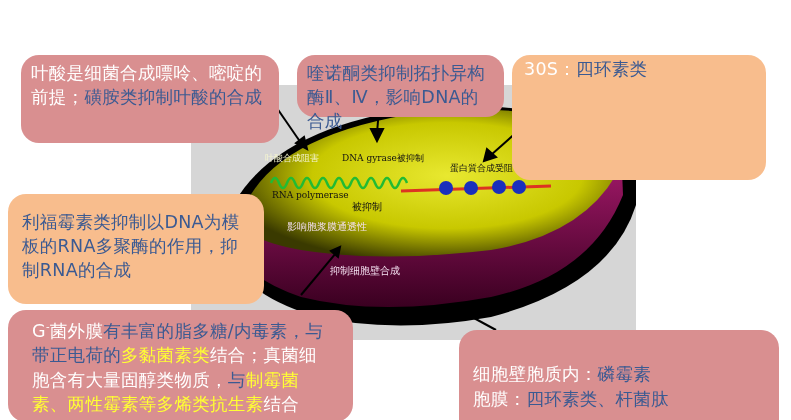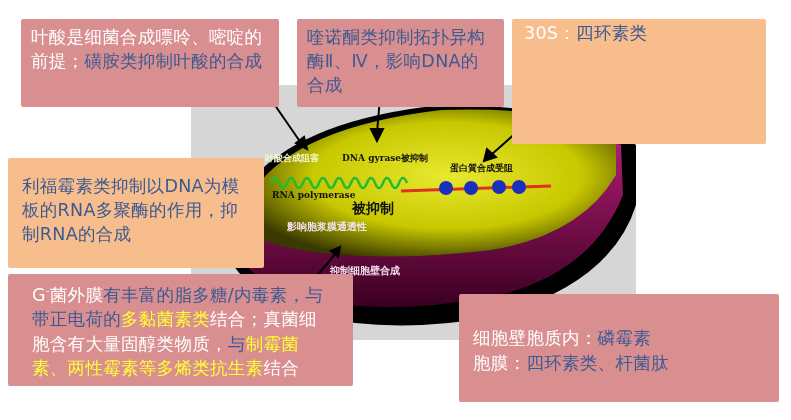--- a/index.html
+++ b/index.html
@@ -7,33 +7,34 @@
     width:791px; height:420px; position:relative; overflow:hidden;
     background:#ffffff;
     font-family:"DejaVu Sans","Liberation Sans",sans-serif;
   }
   .panel {
     position:absolute; left:191px; top:85px; width:445px; height:255px;
     background:#d6d6d6;
   }
   .cell-svg { position:absolute; left:191px; top:85px; width:445px; height:255px; }
   .box {
-    position:absolute; border-radius:2px; box-sizing:border-box;
+    position:absolute; border-radius:18px; box-sizing:border-box;
     font-size:17.5px; line-height:24px; color:#ffffff;
     padding:6px 10px;
     letter-spacing:0.3px;
+    margin-top:36px;
   }
   .pink { background:#d98f90; }
   .peach { background:#f8bd8d; }
   .navy { color:#3b5a92; }
   .yel { color:#ffff33; }
   .white { color:#ffffff; }
   .ilbl {
     position:absolute; font-family:"DejaVu Serif","Liberation Serif",serif;
-    font-weight:bold; white-space:nowrap;
+    font-weight:normal; white-space:nowrap;
   }
 </style>
 </head>
 <body>
 
 <div class="panel"></div>
 
 <svg class="cell-svg" viewBox="0 0 445 255">
   <defs>
     <radialGradient id="cyto" cx="0.55" cy="0.45" r="0.6">
@@ -73,29 +74,29 @@
     <line x1="110" y1="210" x2="145" y2="168"></line>
     <polygon points="140,166 149,162 147,172"></polygon>
     <line x1="270" y1="226" x2="305" y2="245"></line>
   </g>
 </svg>
 
 <div class="ilbl" style="left:265px;top:152px;font-size:9px;color:#f4f4d0;">叶酸合成阻害</div>
 <div class="ilbl" style="left:342px;top:152px;font-size:9px;color:#111;">DNA gyrase被抑制</div>
 <div class="ilbl" style="left:450px;top:162px;font-size:9px;color:#111;">蛋白質合成受阻</div>
 <div class="ilbl" style="left:272px;top:190px;font-size:9px;color:#111;">RNA polymerase</div>
-<div class="ilbl" style="left:352px;top:200px;font-size:14px;color:#111;">被抑制</div>
+<div class="ilbl" style="left:352px;top:200px;font-size:10px;color:#111;">被抑制</div>
 <div class="ilbl" style="left:287px;top:220px;font-size:10px;color:#f4e0f0;">影响胞浆膜通透性</div>
 <div class="ilbl" style="left:330px;top:264px;font-size:10px;color:#f4e0f0;">抑制细胞壁合成</div>
 
 <div class="box pink" style="left:21px;top:19px;width:258px;height:88px;">
   <span class="white">叶酸是细菌合成嘌呤、嘧啶的前提；</span><span class="navy">磺胺类抑制叶酸的合成</span>
 </div>
 
-<div class="box pink" style="left:297px;top:19px;width:207px;height:88px;">
+<div class="box pink" style="left:297px;top:19px;width:207px;height:62px;">
   <span class="navy">喹诺酮类抑制拓扑异构酶Ⅱ、Ⅳ，影响DNA的合成</span>
 </div>
 
 <div class="box peach" style="left:512px;top:19px;width:254px;height:125px;line-height:23px;padding:3px 12px;">
   <div><span class="white">30S：</span><span class="navy">四环素类</span></div>
 </div>
 
 <div class="box peach" style="left:8px;top:158px;width:256px;height:110px;padding:16px 14px;">
   <span class="navy">利福霉素类抑制以DNA为模板的RNA多聚酶的作用，抑制RNA的合成</span>
 </div>

